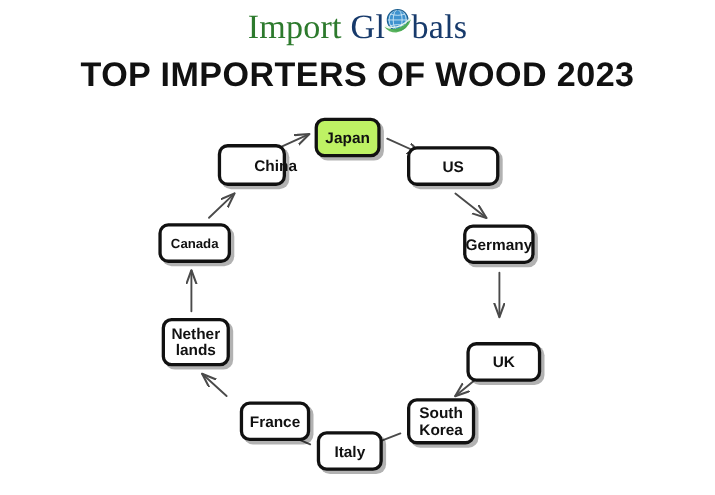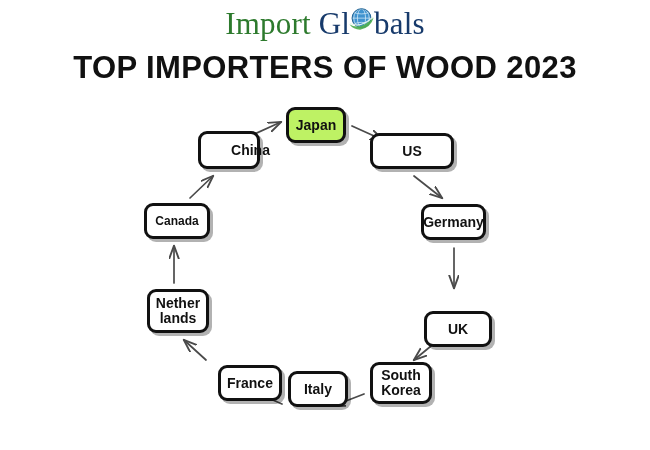--- a/index.html
+++ b/index.html
@@ -168,21 +168,21 @@
       </div>
       <div class="node" style="left: 421px; top: 204px; width: 65px; height: 36px; font-size: 14px; border-color: rgb(17, 17, 17); background: rgb(255, 255, 255);">
         <span class="node-label"><span>Germany</span></span>
       </div>
       <div class="node" style="left: 424px; top: 294px; width: 68px; height: 36px; font-size: 14px; border-color: rgb(17, 17, 17); background: rgb(255, 255, 255); margin-top: 17px;">
         <span class="node-label"><span>UK</span></span>
       </div>
       <div class="node" style="left: 370px; top: 362px; width: 62px; height: 42px; font-size: 14px; border-color: rgb(17, 17, 17); background: rgb(255, 255, 255);">
         <span class="node-label"><span>South</span><br><span>Korea</span></span>
       </div>
-      <div class="node" style="left: 288px; top: 371px; width: 60px; height: 36px; font-size: 14px; border-color: rgb(17, 17, 17); background: rgb(255, 255, 255);">
+      <div class="node" style="left: 288px; top: 392px; width: 60px; height: 36px; font-size: 14px; border-color: rgb(17, 17, 17); background: rgb(255, 255, 255);">
         <span class="node-label"><span>Italy</span></span>
       </div>
       <div class="node" style="left: 198px; top: 365px; width: 64px; height: 36px; font-size: 14px; border-color: rgb(17, 17, 17); background: rgb(255, 255, 255); margin-left: 20px;">
         <span class="node-label"><span>France</span></span>
       </div>
       <div class="node" style="left: 147px; top: 289px; width: 62px; height: 44px; font-size: 14px; border-color: rgb(17, 17, 17); background: rgb(255, 255, 255);">
         <span class="node-label"><span>Nether</span><br><span>lands</span></span>
       </div>
       <div class="node" style="left: 144px; top: 203px; width: 66px; height: 36px; font-size: 12px; border-color: rgb(17, 17, 17); background: rgb(255, 255, 255);">
         <span class="node-label"><span>Canada</span></span>

